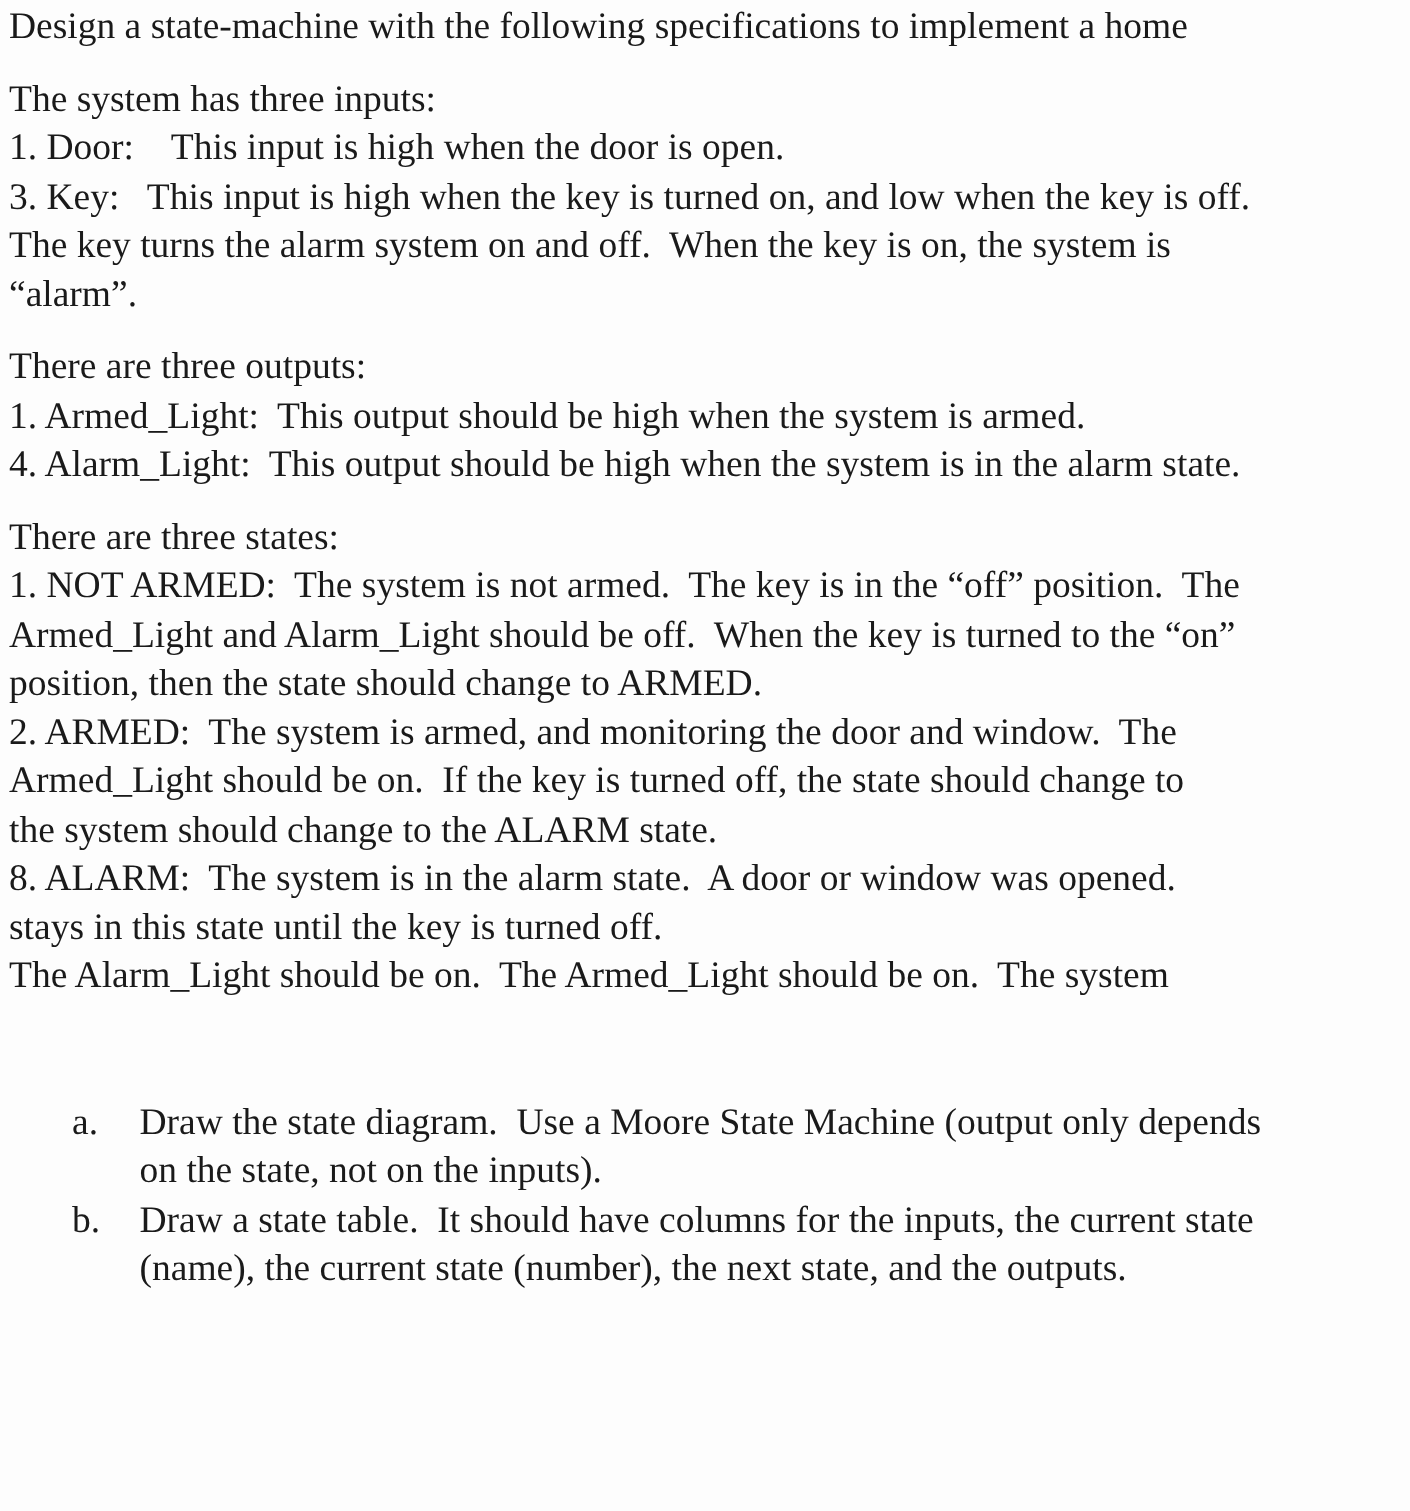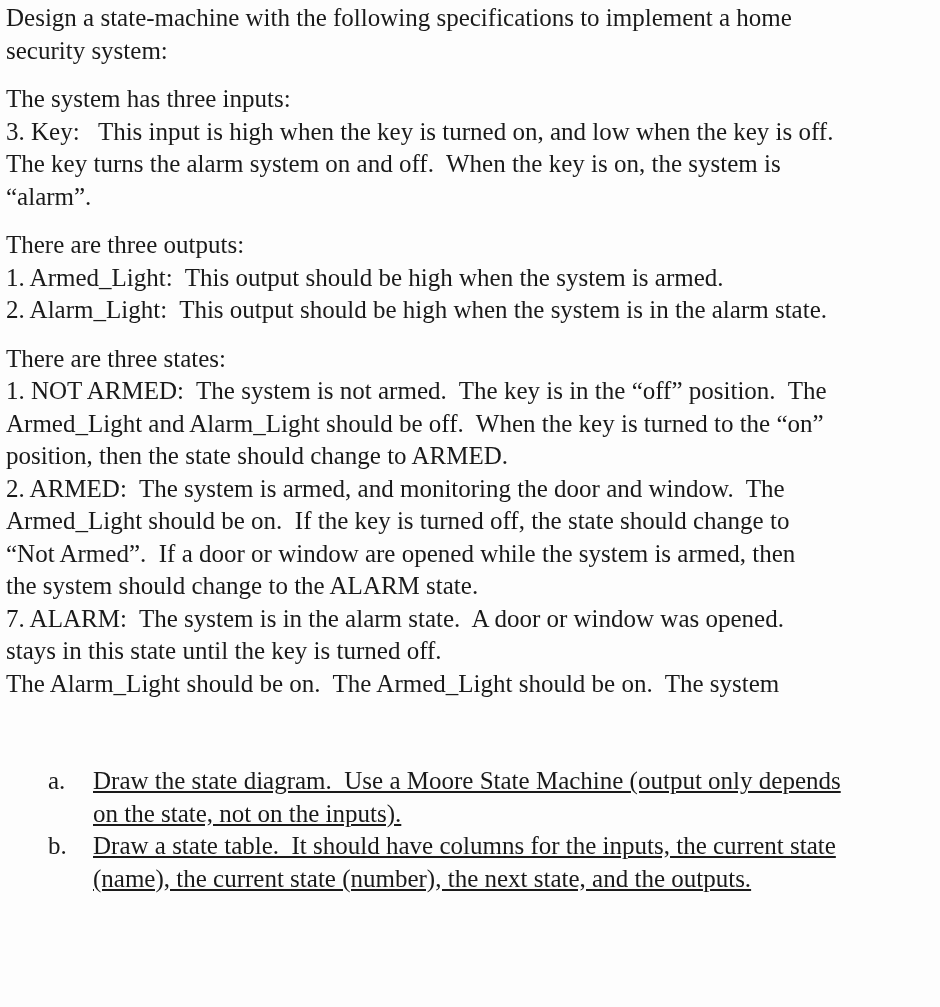--- a/index.html
+++ b/index.html
@@ -33,56 +33,54 @@
   }
   .list-marker {
     white-space: pre;
     margin-left: 42px;
     width: 45px;
     flex: 0 0 45px;
   }
   .list-lines {
     flex: 1 1 auto;
     min-width: 0;
-    text-decoration: underline;
   }
 </style>
 </head>
 <body>
 
 <div class="doc">
 
   <div class="block">
     <div class="line">Design a state-machine with the following specifications to implement a home</div>
-    <div class="line">security system:</div>
   </div>
 
   <div class="block gap-1">
     <div class="line">The system has three inputs:</div>
+    <div class="line">1. Door:    This input is high when the door is open.</div>
     <div class="line">3. Key:   This input is high when the key is turned on, and low when the key is off.</div>
     <div class="line">The key turns the alarm system on and off.  When the key is on, the system is</div>
     <div class="line">“alarm”.</div>
   </div>
 
   <div class="block gap-1">
     <div class="line">There are three outputs:</div>
     <div class="line">1. Armed_Light:  This output should be high when the system is armed.</div>
-    <div class="line">2. Alarm_Light:  This output should be high when the system is in the alarm state.</div>
+    <div class="line">4. Alarm_Light:  This output should be high when the system is in the alarm state.</div>
   </div>
 
   <div class="block gap-1">
     <div class="line">There are three states:</div>
     <div class="line">1. NOT ARMED:  The system is not armed.  The key is in the “off” position.  The</div>
     <div class="line">Armed_Light and Alarm_Light should be off.  When the key is turned to the “on”</div>
     <div class="line">position, then the state should change to ARMED.</div>
     <div class="line">2. ARMED:  The system is armed, and monitoring the door and window.  The</div>
     <div class="line">Armed_Light should be on.  If the key is turned off, the state should change to</div>
-    <div class="line">“Not Armed”.  If a door or window are opened while the system is armed, then</div>
     <div class="line">the system should change to the ALARM state.</div>
-    <div class="line">7. ALARM:  The system is in the alarm state.  A door or window was opened.</div>
+    <div class="line">8. ALARM:  The system is in the alarm state.  A door or window was opened.</div>
     <div class="line">stays in this state until the key is turned off.</div>
     <div class="line">The Alarm_Light should be on.  The Armed_Light should be on.  The system</div>
   </div>
 
   <div class="block gap-2">
     <div class="list-item">
       <div class="list-marker">a.</div>
       <div class="list-lines">
         <div class="line">Draw the state diagram.  Use a Moore State Machine (output only depends</div>
         <div class="line">on the state, not on the inputs).</div>

